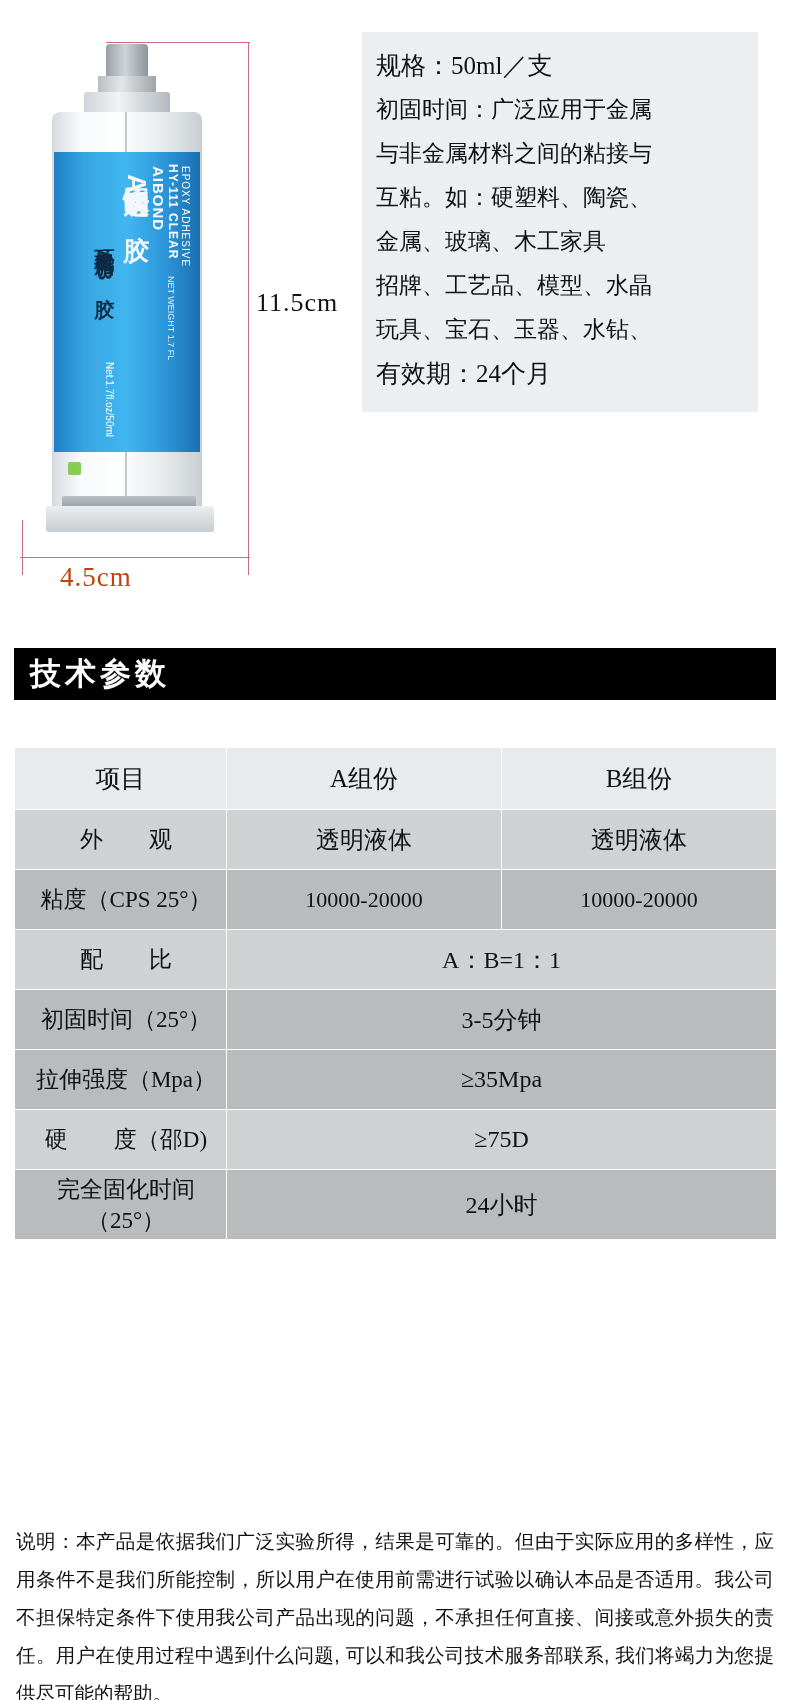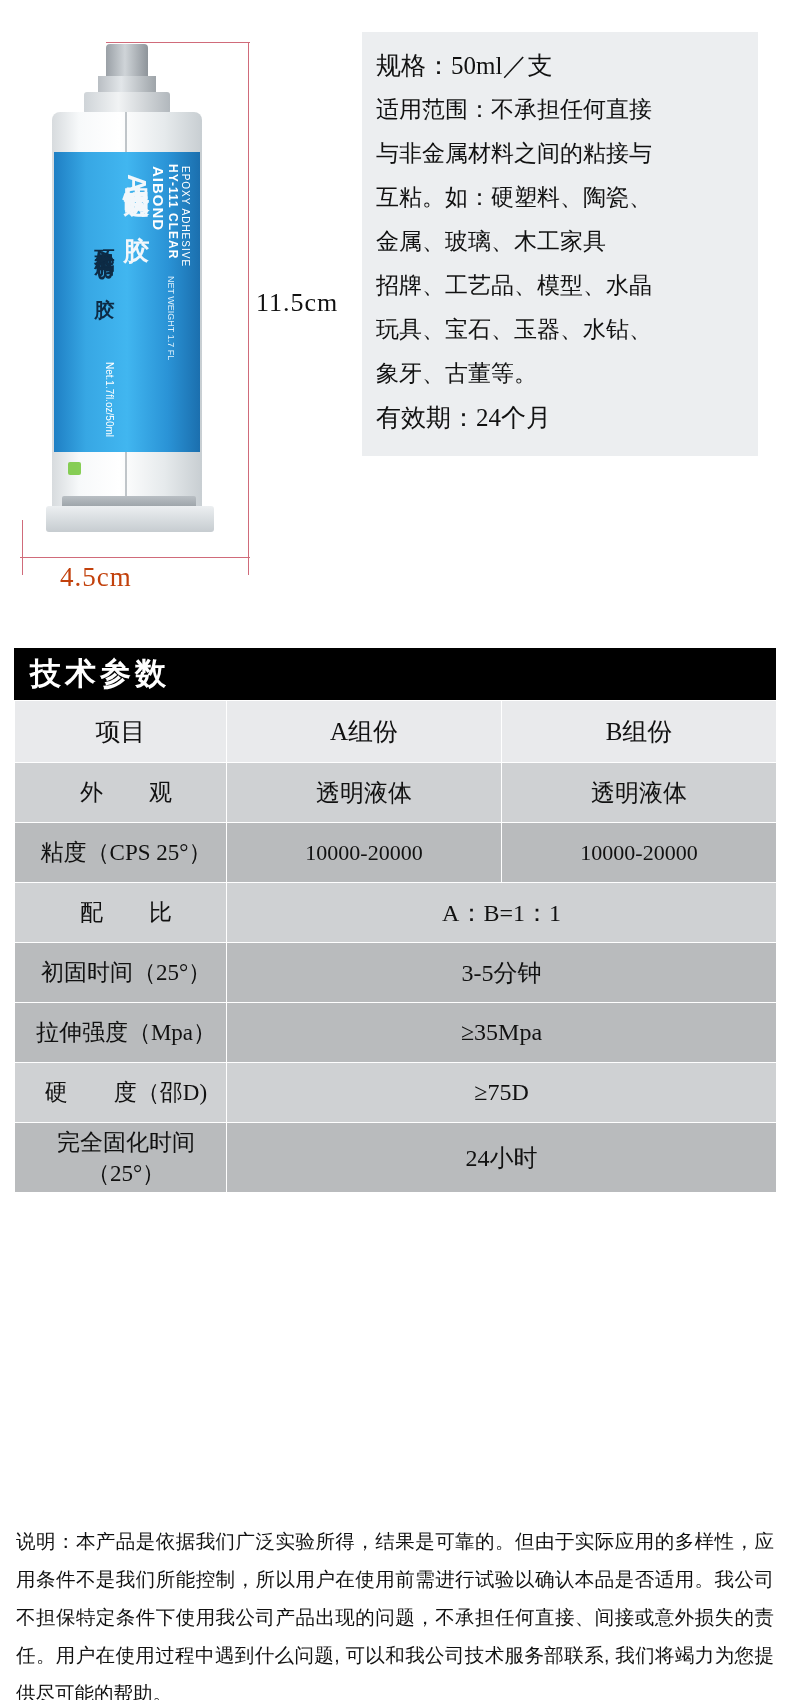--- a/index.html
+++ b/index.html
@@ -217,20 +217,21 @@
     line-height: 52px;
     padding-left: 16px;
     font-size: 31px;
     font-weight: bold;
     letter-spacing: 4px;
   }
   table.tech {
     border-collapse: collapse;
     width: 762px;
     table-layout: fixed;
+    margin-top: 47px;
   }
   table.tech td {
     border: 1px solid #ffffff;
     text-align: center;
     vertical-align: middle;
     font-family: "Liberation Serif", serif;
     color: #111;
   }
   .col-item { width: 212px; }
   .col-a { width: 275px; }
@@ -298,27 +299,26 @@
 
         <div class="green-mark"></div>
         <div class="plunger"></div>
         <div class="base-plate"></div>
       </div>
     </div>
 
     <div class="basic-panel">
       <div class="basic-body">
         <div class="basic-line">规格：50ml／支</div>
-        <div class="basic-line small">适用范围：不承担任何直接</div>
+        <div class="basic-line small">初固时间：广泛应用于金属</div>
         <div class="basic-line small">与非金属材料之间的粘接与</div>
         <div class="basic-line small">互粘。如：硬塑料、陶瓷、</div>
         <div class="basic-line small">金属、玻璃、木工家具</div>
         <div class="basic-line small">招牌、工艺品、模型、水晶</div>
         <div class="basic-line small">玩具、宝石、玉器、水钻、</div>
-        <div class="basic-line small">象牙、古董等。</div>
         <div class="basic-line">有效期：24个月</div>
       </div>
     </div>
   </div>
 
   <div class="tech-wrap">
     <div class="tech-header">技术参数</div>
 
     <table class="tech">
       <colgroup>

